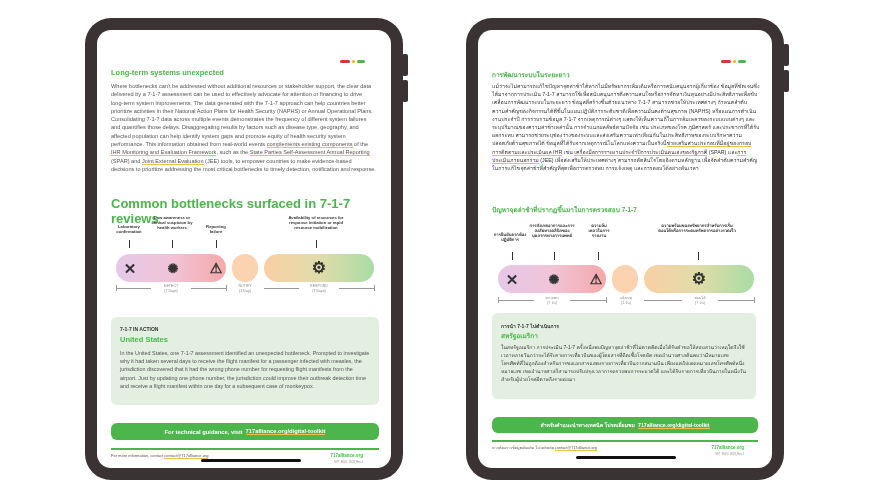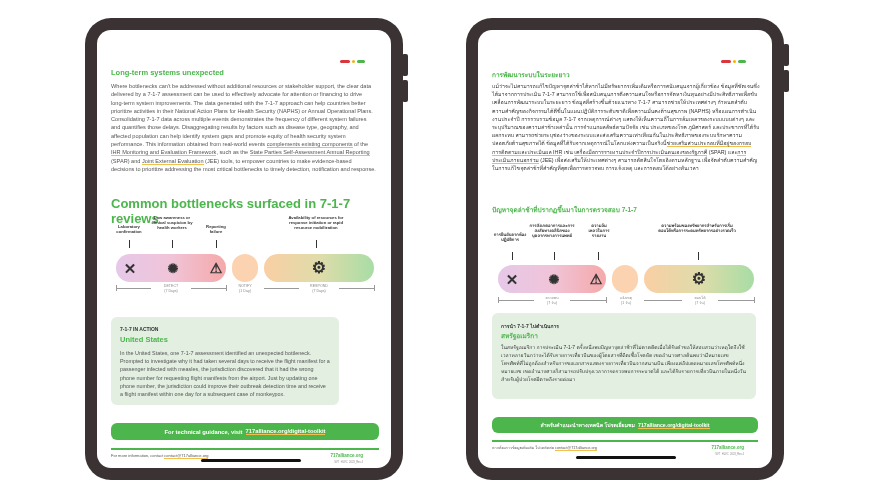--- a/index.html
+++ b/index.html
@@ -84,21 +84,21 @@
         <div class="phase" style="left:120px; top:74px; width:28px; background:#fff;">
             <div>NOTIFY</div>
             <div>(1 Day)</div>
           </div>
         <div class="phase" style="left:188px; top:74px; width:40px; background:#fff;">
             <div>RESPOND</div>
             <div>(7 Days)</div>
           </div>
       </div>
 
-      <div class="card" style="left:0; top:287px; width:228px; height:88px;">
+      <div class="card" style="left:0; top:287px; width:268px; height:88px;">
         <div class="kicker">7-1-7 IN ACTION</div>
         <div class="ctitle">United States</div>
         <div class="ctext">In the United States, one 7-1-7 assessment identified an unexpected bottleneck. Prompted to investigate why it had taken several days to receive the flight manifest for a passenger infected with measles, the jurisdiction discovered that it had the wrong phone number for requesting flight manifests from the airport. Just by updating one phone number, the jurisdiction could improve their outbreak detection time and receive a flight manifest within one day for a subsequent case of monkeypox.</div>
       </div>
 
       <div class="cta" style="left:0; top:393px; width:268px; height:17px;">
         <span>For technical guidance, visit</span>
         <span class="link">717alliance.org/digital-toolkit</span>
       </div>
       <div class="rule" style="left:0; top:418px; width:268px;"></div>

